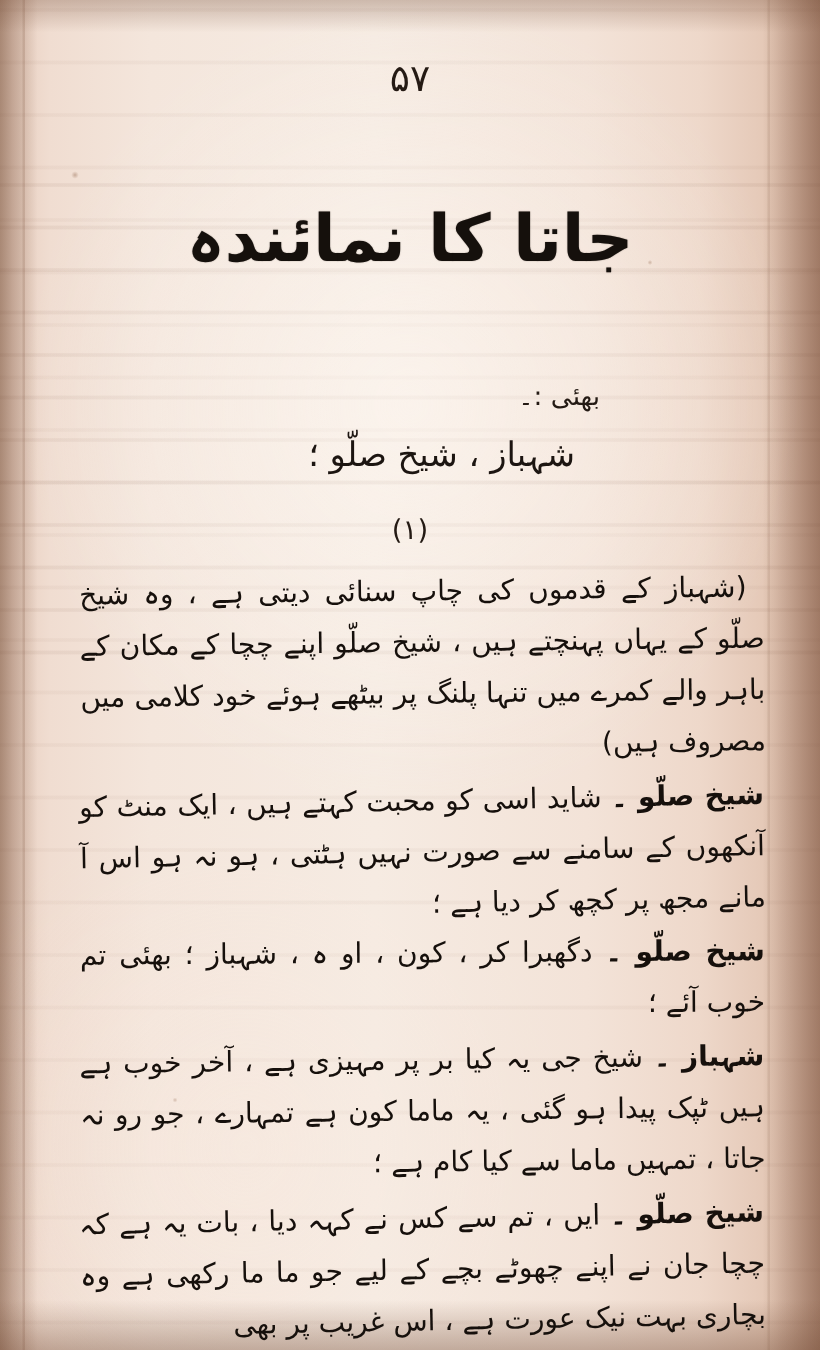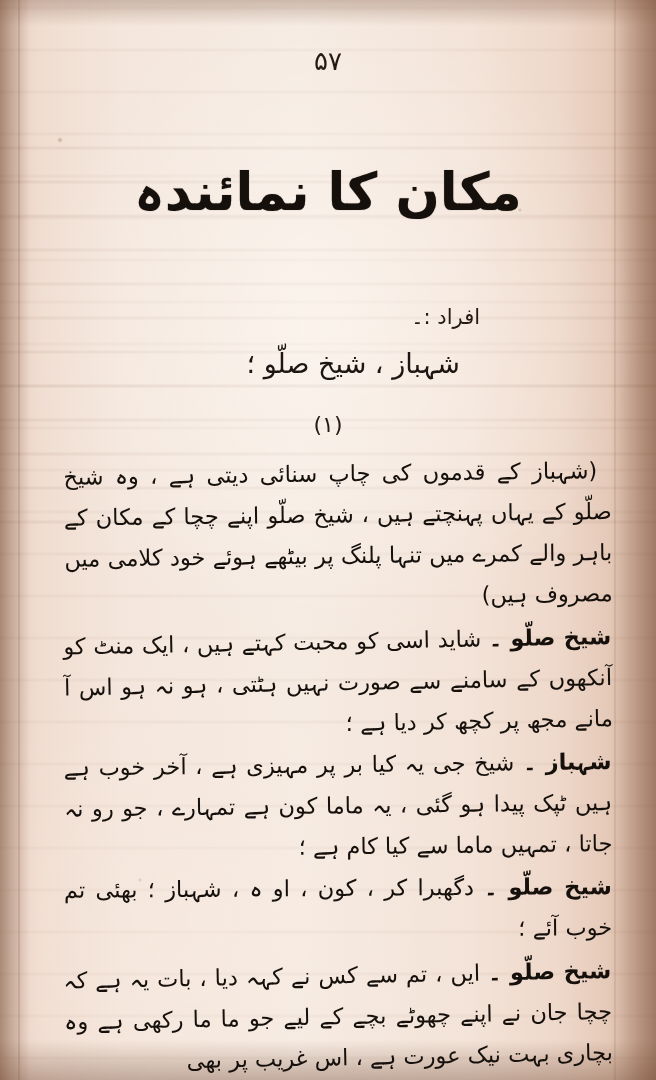--- a/index.html
+++ b/index.html
@@ -108,21 +108,21 @@
     inset: 0;
     direction: rtl;
     color: #1a1410;
     text-align: right;
   }
   .page-number {
     position: absolute;
     top: 46px;
     left: 0; right: 0;
     text-align: center;
-    font-size: 26px;
+    font-size: 30px;
     font-family: "DejaVu Sans", sans-serif;
     color: #241a14;
     letter-spacing: 1px;
   }
   .title {
     position: absolute;
     top: 160px;
     left: 0; right: 0;
     text-align: center;
     font-size: 52px;
@@ -207,45 +207,45 @@
   <div class="vline" style="right:40px; opacity:0.7;"></div>
   <div class="edge-left"></div>
   <div class="edge-right"></div>
   <div class="edge-top"></div>
   <div class="edge-bottom"></div>
 
   <div class="content">
 
     <div class="page-number ink">۵۷</div>
 
-    <div class="title ink">مکان کا نمائندہ</div>
-
-    <div class="cast-label ink">افراد :۔</div>
+    <div class="title ink">جاتا کا نمائندہ</div>
+
+    <div class="cast-label ink">بھئی :۔</div>
 
     <div class="cast-list ink">شہباز ، شیخ صلّو ؛</div>
 
     <div class="scene-number ink">(۱)</div>
 
     <div class="body-block">
 
       <p class="para indent-first">
         <span class="skew">(شہباز کے قدموں کی چاپ سنائی دیتی ہے ، وہ شیخ صلّو کے یہاں پہنچتے ہیں ، شیخ صلّو اپنے چچا کے مکان کے باہر والے کمرے میں تنہا پلنگ پر بیٹھے ہوئے خود کلامی میں مصروف ہیں)</span>
       </p>
 
       <p class="para">
         <span class="skew2"><span class="speaker">شیخ صلّو ۔</span> <span>شاید اسی کو محبت کہتے ہیں ، ایک منٹ کو آنکھوں کے سامنے سے صورت نہیں ہٹتی ، ہو نہ ہو اس آ مانے مجھ پر کچھ کر دیا ہے ؛</span></span>
       </p>
 
 
       <p class="para">
+        <span class="skew3"><span class="speaker">شیخ صلّو ۔</span> <span>دگھبرا کر ، کون ، او ہ ، شہباز ؛ بھئی تم خوب آئے ؛</span></span>
+      </p>
+
+      <p class="para">
         <span class="skew"><span class="speaker">شہباز ۔</span> <span>شیخ جی یہ کیا بر پر مہیزی ہے ، آخر خوب ہے ہیں ٹپک پیدا ہو گئی ، یہ ماما کون ہے تمہارے ، جو رو نہ جاتا ، تمہیں ماما سے کیا کام ہے ؛</span></span>
-      </p>
-
-      <p class="para">
-        <span class="skew3"><span class="speaker">شیخ صلّو ۔</span> <span>دگھبرا کر ، کون ، او ہ ، شہباز ؛ بھئی تم خوب آئے ؛</span></span>
       </p>
 
       <p class="para">
         <span class="skew2"><span class="speaker">شیخ صلّو ۔</span> <span>ایں ، تم سے کس نے کہہ دیا ، بات یہ ہے کہ چچا جان نے اپنے چھوٹے بچے کے لیے جو ما ما رکھی ہے وہ بچاری بہت نیک عورت ہے ، اس غریب پر بھی</span></span>
       </p>
 
     </div>
   </div>
 </div>
 

